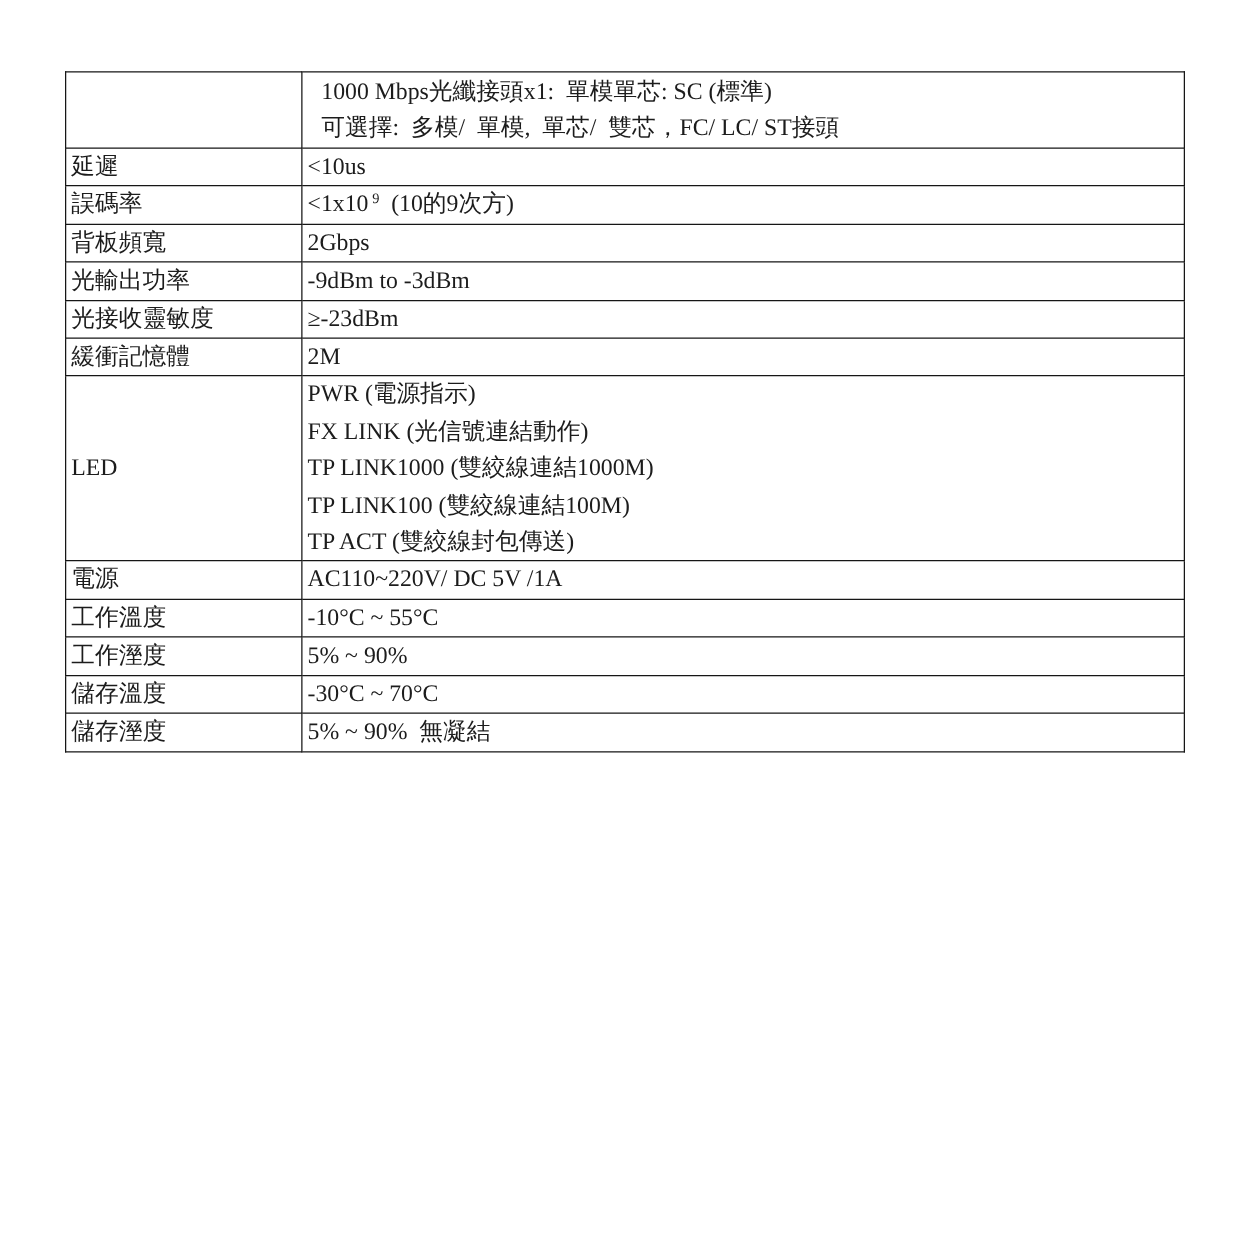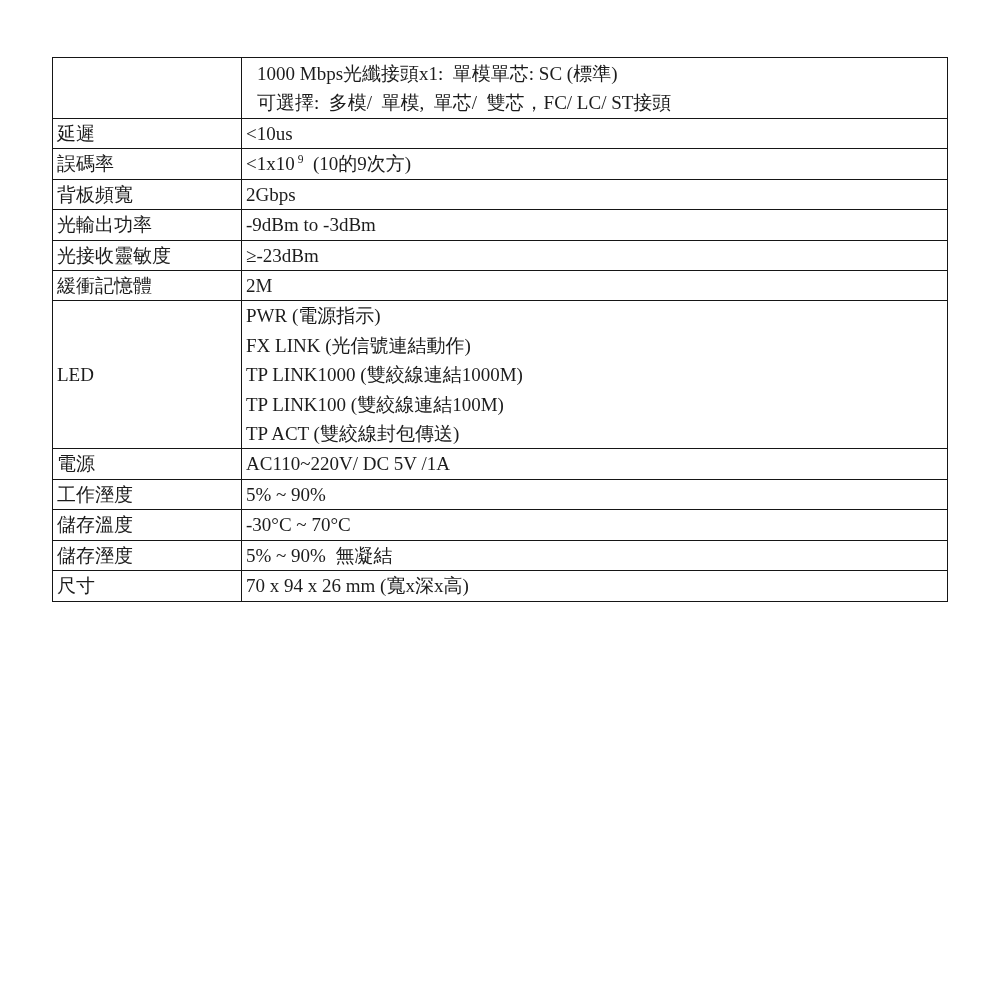--- a/index.html
+++ b/index.html
@@ -90,30 +90,30 @@
 FX LINK (光信號連結動作)
 TP LINK1000 (雙絞線連結1000M)
 TP LINK100 (雙絞線連結100M)
 TP ACT (雙絞線封包傳送)</td>
       </tr>
       <tr class="row-std">
         <td class="label-cell">電源</td>
         <td class="value-cell">AC110~220V/ DC 5V /1A</td>
       </tr>
       <tr class="row-std">
+        <td class="label-cell">工作溫度</td>
+        <td class="value-cell">-10°C ~ 55°C</td>
+      </tr>
+      <tr class="row-std">
         <td class="label-cell">工作溼度</td>
         <td class="value-cell">5% ~ 90%</td>
       </tr>
       <tr class="row-std">
         <td class="label-cell">儲存溫度</td>
         <td class="value-cell">-30°C ~ 70°C</td>
       </tr>
       <tr class="row-std">
         <td class="label-cell">儲存溼度</td>
         <td class="value-cell">5% ~ 90%  無凝結</td>
       </tr>
-      <tr class="row-std">
-        <td class="label-cell">尺寸</td>
-        <td class="value-cell">70 x 94 x 26 mm (寬x深x高)</td>
-      </tr>
     </tbody>
   </table>
 </div>
 
 </body></html>

